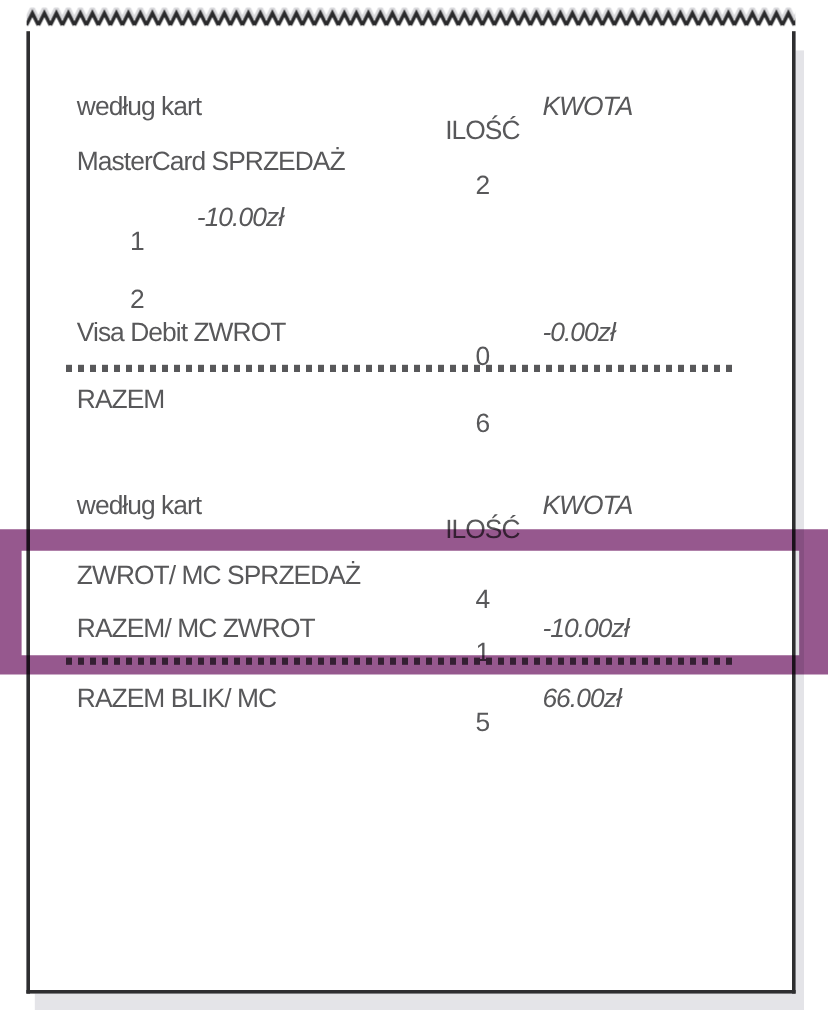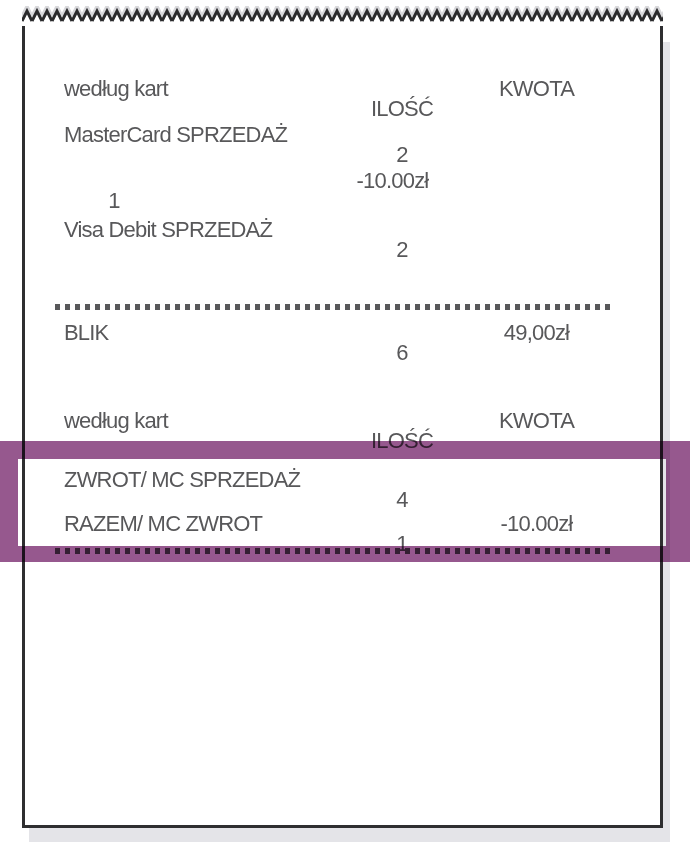--- a/index.html
+++ b/index.html
@@ -38,21 +38,21 @@
     height:46px;line-height:46px;
     padding:0 39px;
     display:flex;
     font-size:22px;
     letter-spacing:-0.8px;
     color:#58585a;
     white-space:nowrap;
   }
   .col-name{width:288px;text-align:left;overflow:visible;}
   .col-qty{width:100px;text-align:center;margin-top:20px;}
-  .col-amt{flex:1;text-align:center;}
+  .col-amt{flex:1;text-align:left;font-style:italic;}
   .dotted{
     position:absolute;
     left:30px;width:560px;height:6px;
     background-image:repeating-linear-gradient(90deg,#58585a 0 5px,transparent 5px 10px);
   }
   .highlight-frame{
     position:absolute;
     left:0;top:441px;
     width:690px;height:121px;
     box-sizing:border-box;
@@ -93,31 +93,34 @@
         <span class="col-name">MasterCard SPRZEDAŻ</span>
         <span class="col-qty">2</span>
       </div>
 
       <div class="row" style="top:132px">
         <span class="col-qty">1</span>
         <span class="col-amt">-10.00zł</span>
       </div>
 
       <div class="row" style="top:181px">
-        <span class="col-name">Visa Debit SPRZEDAŻ</span>
         <span class="col-qty">2</span>
       </div>
 
+      <div class="row" style="top:228px">
+        <span class="col-name">Visa Debit ZWROT</span>
+        <span class="col-qty">0</span>
+        <span class="col-amt">-0.00zł</span>
+      </div>
 
       <div class="dotted" style="top:278px"></div>
 
       <div class="row" style="top:284px">
-        <span class="col-name">BLIK</span>
+        <span class="col-name">RAZEM</span>
         <span class="col-qty">6</span>
-        <span class="col-amt">49,00zł</span>
       </div>
 
       <div class="row" style="top:372px">
         <span class="col-name">według kart</span>
         <span class="col-qty">ILOŚĆ</span>
         <span class="col-amt">KWOTA</span>
       </div>
 
       <div class="row" style="top:431px">
         <span class="col-name">ZWROT/ MC SPRZEDAŻ</span>
@@ -125,19 +128,24 @@
       </div>
 
       <div class="row" style="top:475px">
         <span class="col-name">RAZEM/ MC ZWROT</span>
         <span class="col-qty">1</span>
         <span class="col-amt">-10.00zł</span>
       </div>
 
       <div class="dotted" style="top:522px"></div>
 
+      <div class="row" style="top:533px">
+        <span class="col-name">RAZEM BLIK/ MC</span>
+        <span class="col-qty">5</span>
+        <span class="col-amt">66.00zł</span>
+      </div>
 
     </div>
   </div>
 
   <div class="highlight-frame"></div>
 
 </div>
 
 </body></html>

